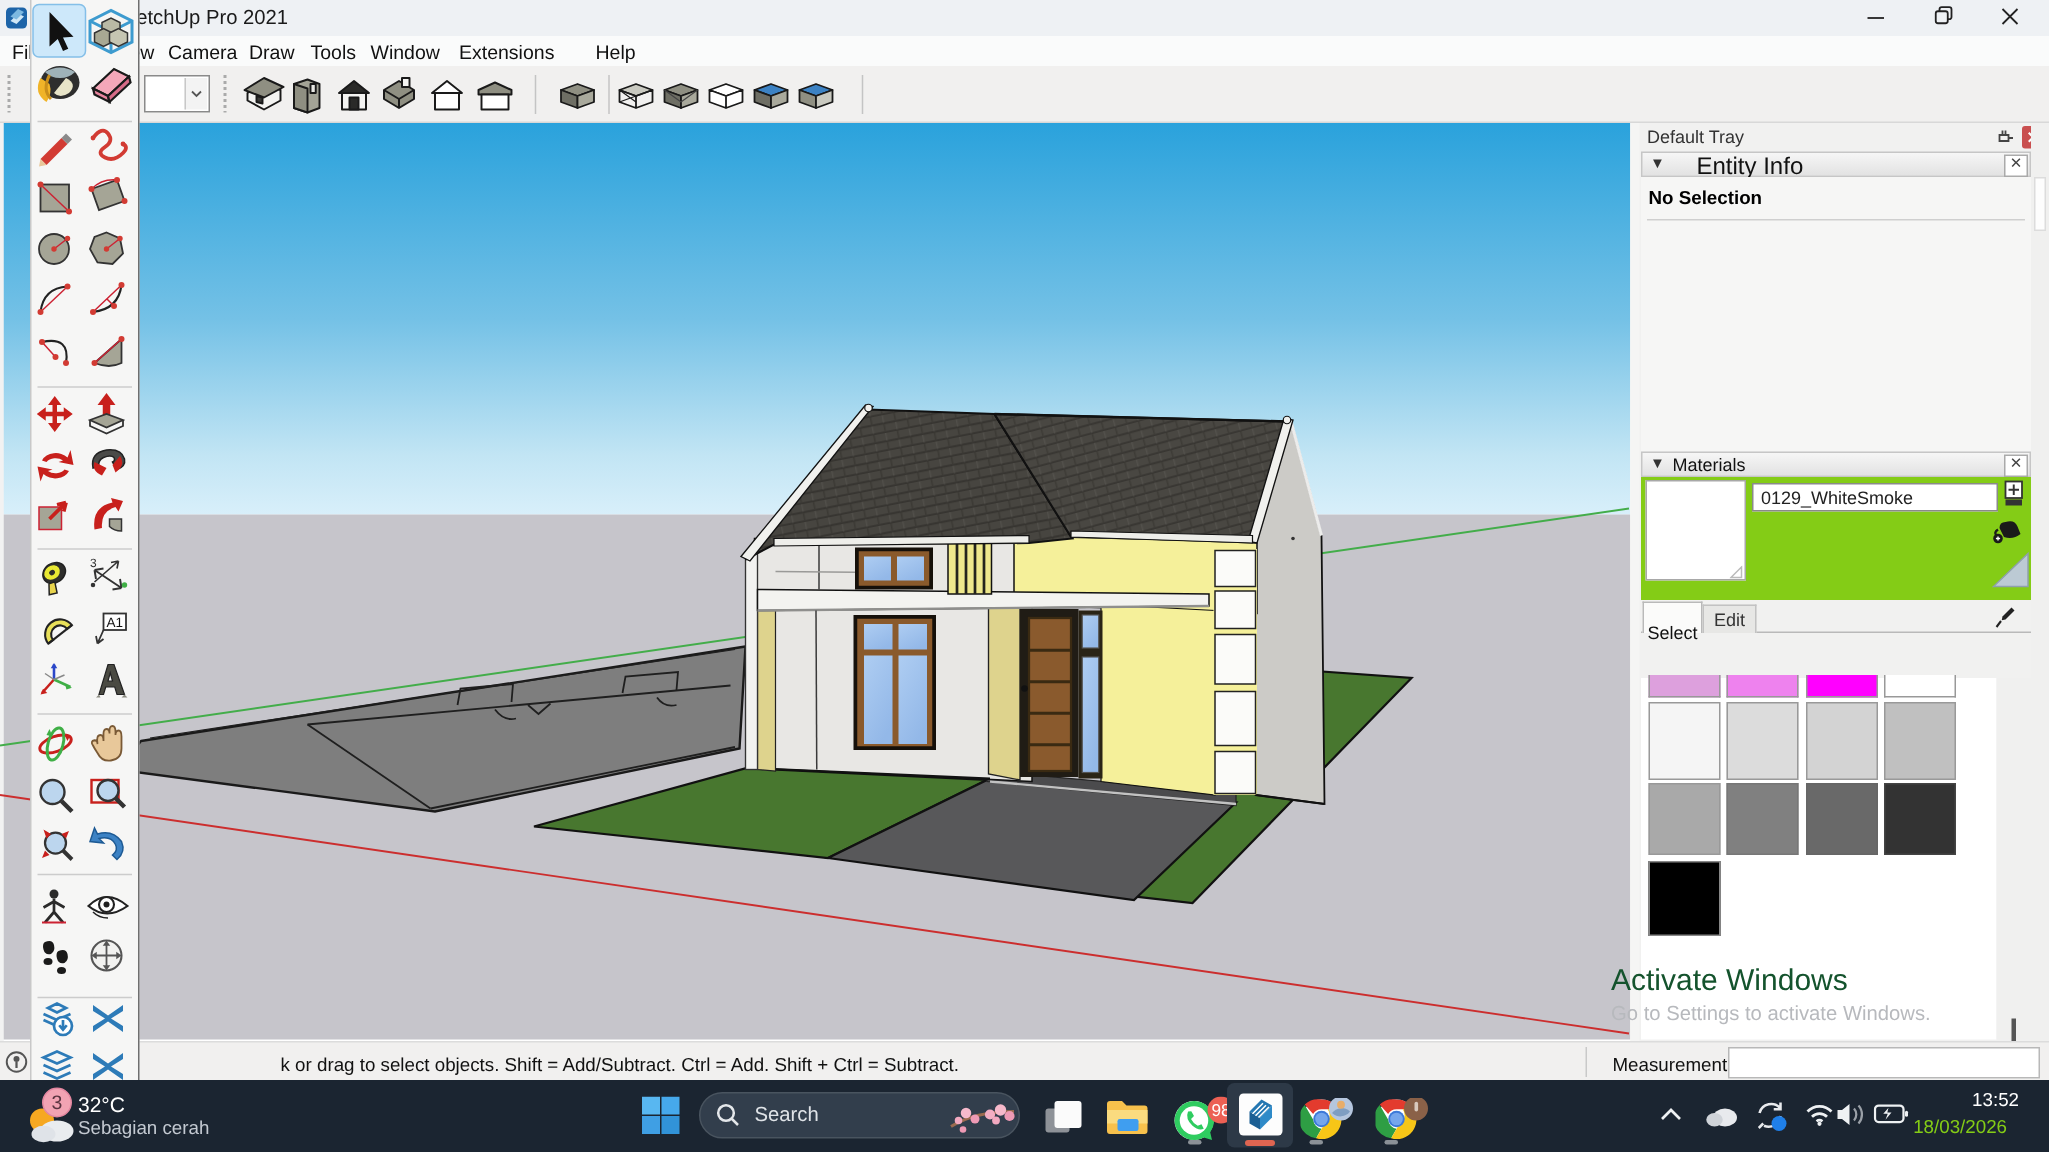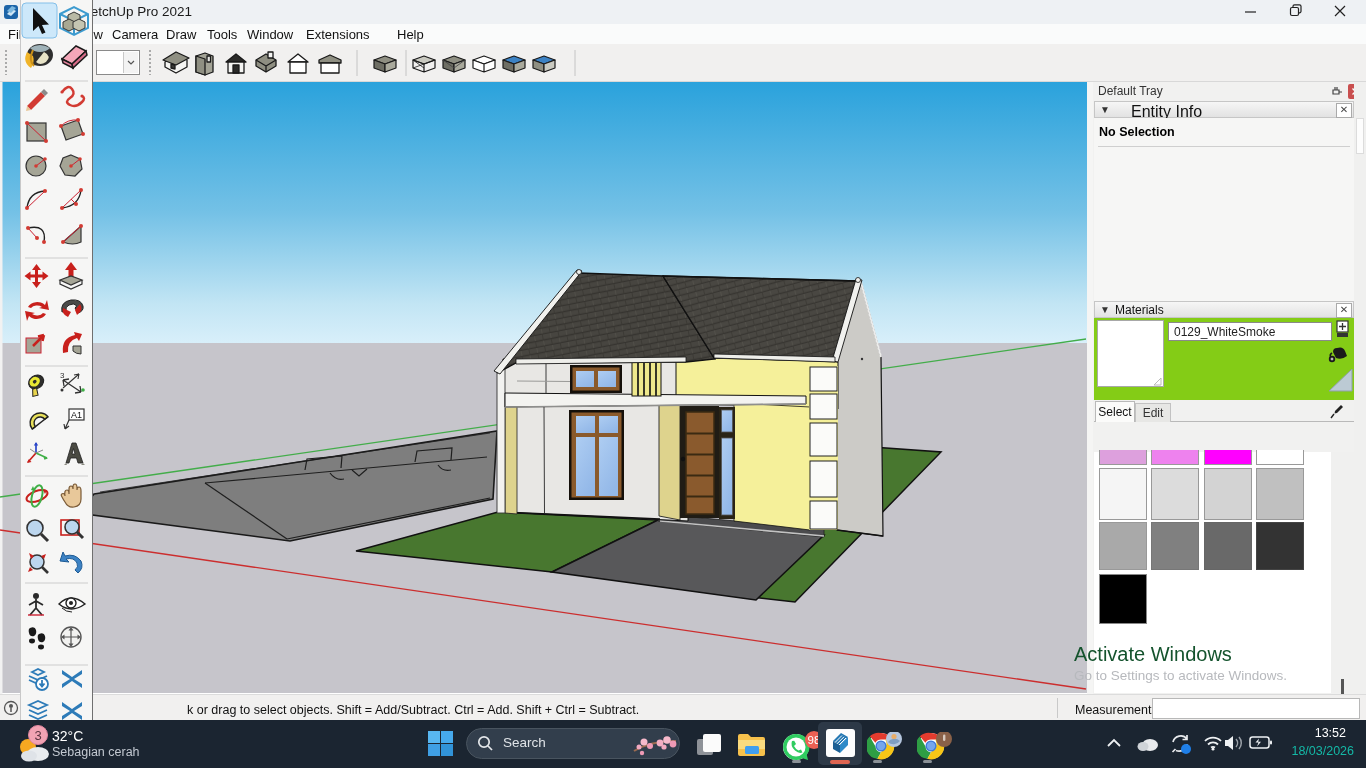--- a/index.html
+++ b/index.html
@@ -308,21 +308,21 @@
       <path d="M5 9 Q2 11 4 13" stroke="#1a1a1a" stroke-width="1.6" fill="none"></path>
       <circle cx="5" cy="15" r="3.2" fill="#1a1a1a"></circle>
       <path d="M5 13.6 v2.8 M3.6 15 h2.8" stroke="#fff" stroke-width="0.9"></path>
     </svg>
     <svg class="abs" style="left:234px;top:50px" width="25" height="24" viewBox="0 0 25 24">
       <polygon points="1,23 24,23 24,1" fill="#bccad4" stroke="#8fa0ac" stroke-width="1"></polygon>
     </svg>
   </div>
 
   <div class="abs" style="left:7px;top:318px;width:260px;height:22px;background:#f1f1f0;border-bottom:1px solid #b9b9b9;box-sizing:border-box">
-    <div class="abs" style="left:1px;top:1px;width:40px;height:21px;background:#fbfbfa;border:1px solid #b9b9b9;border-bottom:none;box-sizing:border-box;font-size:12px;color:#111;text-align:center;padding-top:3px">Select</div>
+    <div class="abs" style="left:1px;top:1px;width:40px;height:21px;background:#fbfbfa;border:1px solid #b9b9b9;border-bottom:none;box-sizing:border-box;font-size:12px;color:#111;text-align:center;padding-top:13px">Select</div>
     <div class="abs" style="left:41px;top:3px;width:36px;height:19px;background:#e7e7e5;border:1px solid #c2c2c2;border-bottom:none;box-sizing:border-box;font-size:12px;color:#333;text-align:center;padding-top:2px">Edit</div>
     <svg class="abs" style="left:233px;top:3px" width="18" height="18" viewBox="0 0 18 18">
       <path d="M14 2 l2 2 -6 6 -2.5 .5 .5 -2.5 z" fill="#222"></path>
       <path d="M7 11 l-3 4" stroke="#222" stroke-width="1.4"></path>
     </svg>
   </div>
 
 
   <div class="abs" style="left:7px;top:370px;width:237px;height:241px;background:#fff"></div>
   <div class="abs" style="left:244px;top:370px;width:23px;height:241px;background:#f0f0ef"></div>
@@ -472,21 +472,21 @@
   <svg class="abs" style="left:1223px;top:14px" width="22" height="18" viewBox="0 0 22 18">
     <path d="M2 6 h3 l5 -4 v14 l-5 -4 h-3 z" fill="#eef1f3"></path>
     <path d="M13 5 a6 6 0 0 1 0 8 M16 3 a9 9 0 0 1 0 12" fill="none" stroke="#9aa0a7" stroke-width="1.5"></path>
   </svg>
   <svg class="abs" style="left:1249px;top:15px" width="24" height="15" viewBox="0 0 24 15">
     <rect x="1" y="2" width="19" height="11" rx="2.5" fill="none" stroke="#eef1f3" stroke-width="1.5"></rect>
     <rect x="21" y="5.5" width="2" height="4" rx="1" fill="#eef1f3"></rect>
     <path d="M10 3.5 l-3.5 4 h3 l-1.5 4 4 -4.8 h-2.8 z" fill="#eef1f3"></path>
   </svg>
   <div class="abs" style="right:20px;top:6px;font-size:12.5px;color:#fff;text-align:left">13:52</div>
-  <div class="abs" style="right:12px;top:24px;font-size:12.5px;color:#14b8a6;text-align:left">18/03/2026</div>
+  <div class="abs" style="right:28px;top:24px;font-size:12.5px;color:#84cc16;text-align:left">18/03/2026</div>
 </div>
 
 <div class="abs" id="leftpanel">
   <svg class="abs" style="left:-1px;top:0" width="73" height="720" viewBox="20 0 73 720">
 
   <rect x="22" y="3" width="35" height="35" rx="4" fill="#cde8fa" stroke="#84bfe8" stroke-width="1"></rect>
   <path d="M33 8 L33 31 L38.5 26 L42 34 L45.5 32.5 L42 25 L49 24.5 Z" fill="#111"></path>
   <g>
     <path d="M60 14 L74 7 L88 14 L88 28 L74 35 L60 28 Z" fill="none" stroke="#3d9bcf" stroke-width="2"></path>
     <path d="M60 14 L74 21 L88 14 M74 21 L74 35" fill="none" stroke="#3d9bcf" stroke-width="2"></path>

